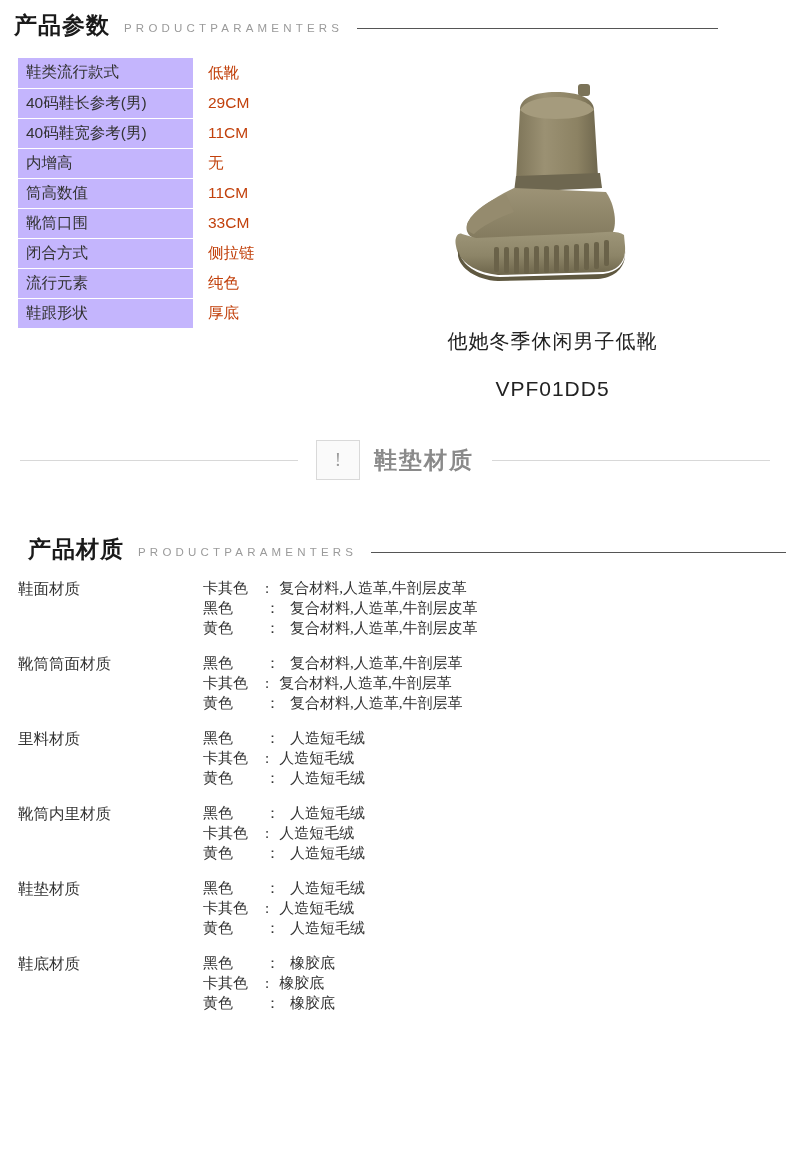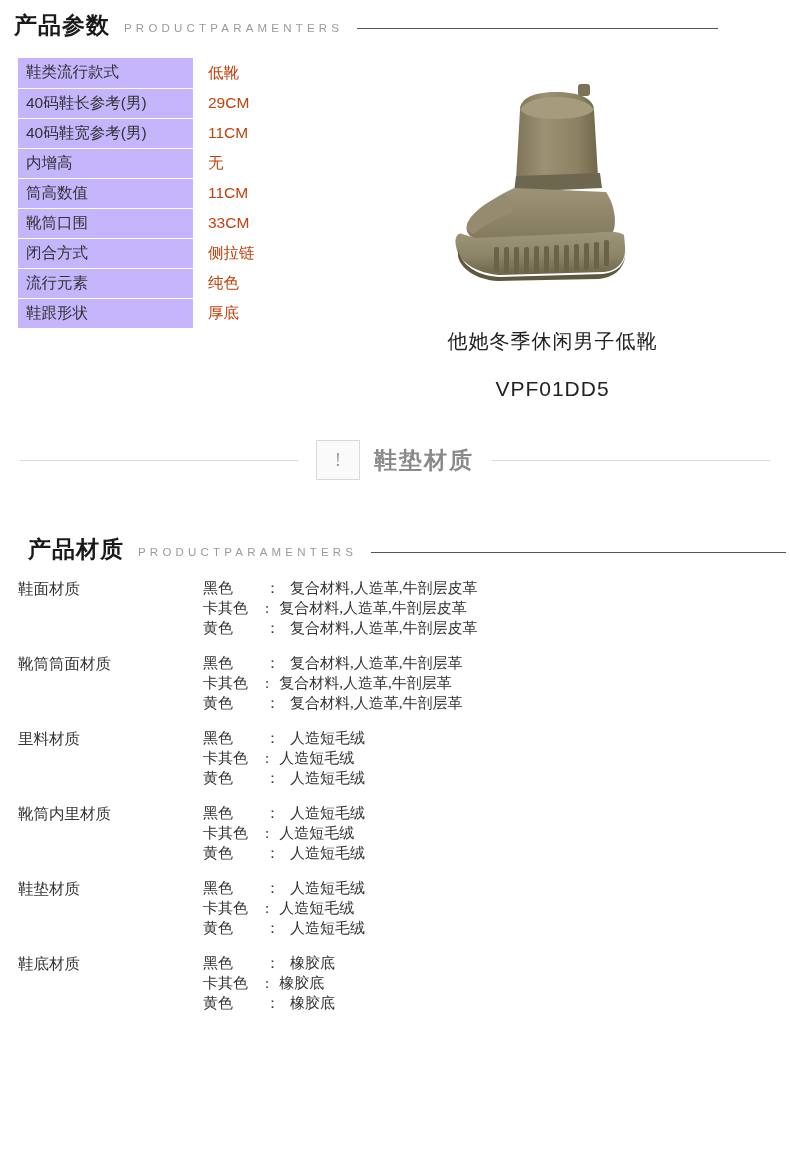--- a/index.html
+++ b/index.html
@@ -291,26 +291,26 @@
       <span class="rule"></span>
     </div>
   </div>
 
   <div class="materials">
 
     <div class="mat-row">
       <div class="mat-label">鞋面材质</div>
       <div class="mat-values">
         <div class="mat-line">
+          <span class="mat-color">卡其色</span><span>:</span><span class="mat-sep"></span><span>复合材料,人造革,牛剖层皮革</span>
+        </div>
+        <div class="mat-line">
           <span class="mat-color">黑色</span><span>：</span><span class="mat-sep"></span><span>复合材料,人造革,牛剖层皮革</span>
         </div>
         <div class="mat-line">
-          <span class="mat-color">卡其色</span><span>:</span><span class="mat-sep"></span><span>复合材料,人造革,牛剖层皮革</span>
-        </div>
-        <div class="mat-line">
           <span class="mat-color">黄色</span><span>：</span><span class="mat-sep"></span><span>复合材料,人造革,牛剖层皮革</span>
         </div>
       </div>
     </div>
 
     <div class="mat-row">
       <div class="mat-label">靴筒筒面材质</div>
       <div class="mat-values">
         <div class="mat-line">
           <span class="mat-color">黑色</span><span>：</span><span class="mat-sep"></span><span>复合材料,人造革,牛剖层革</span>

